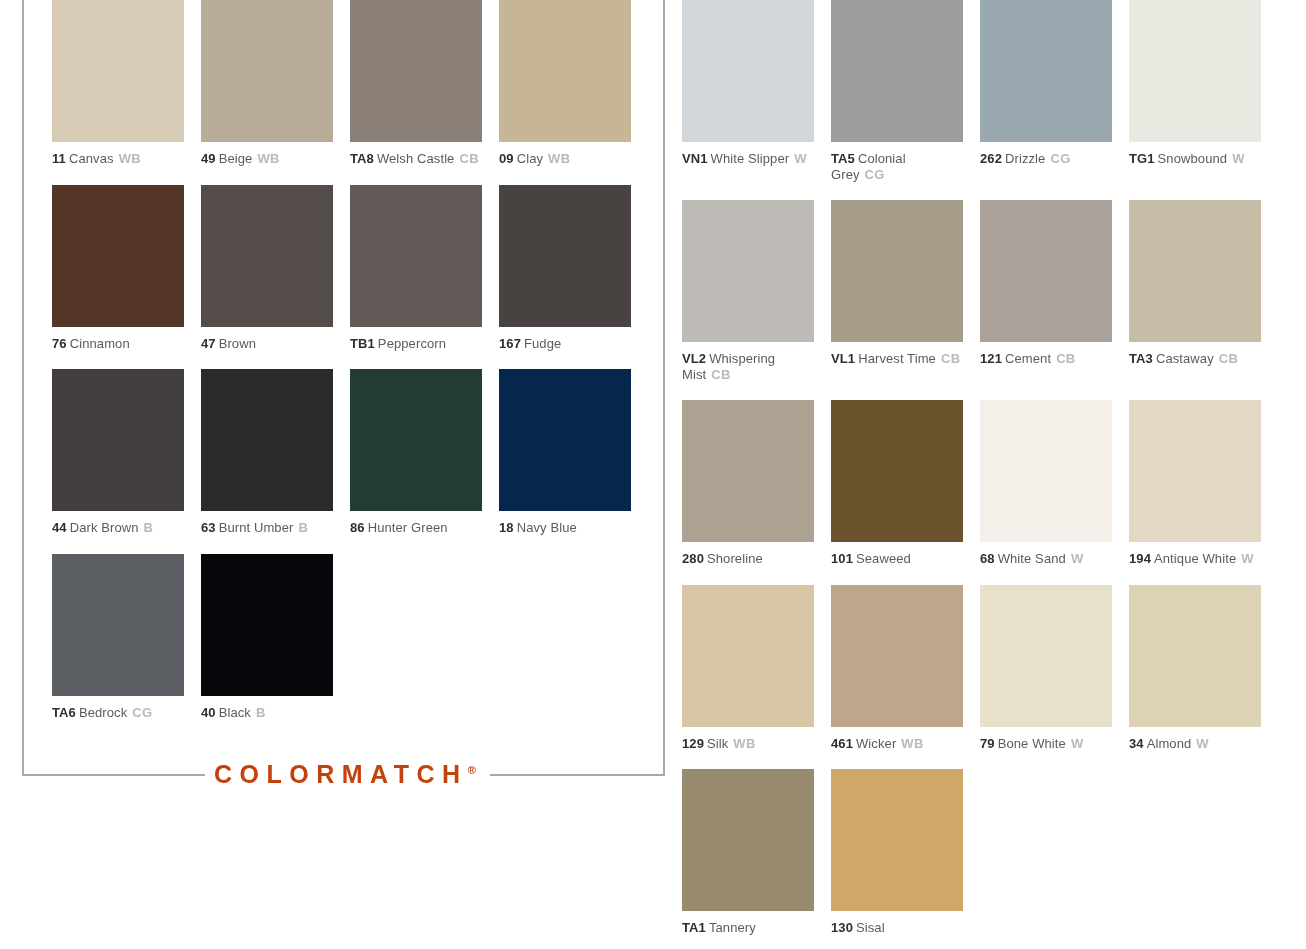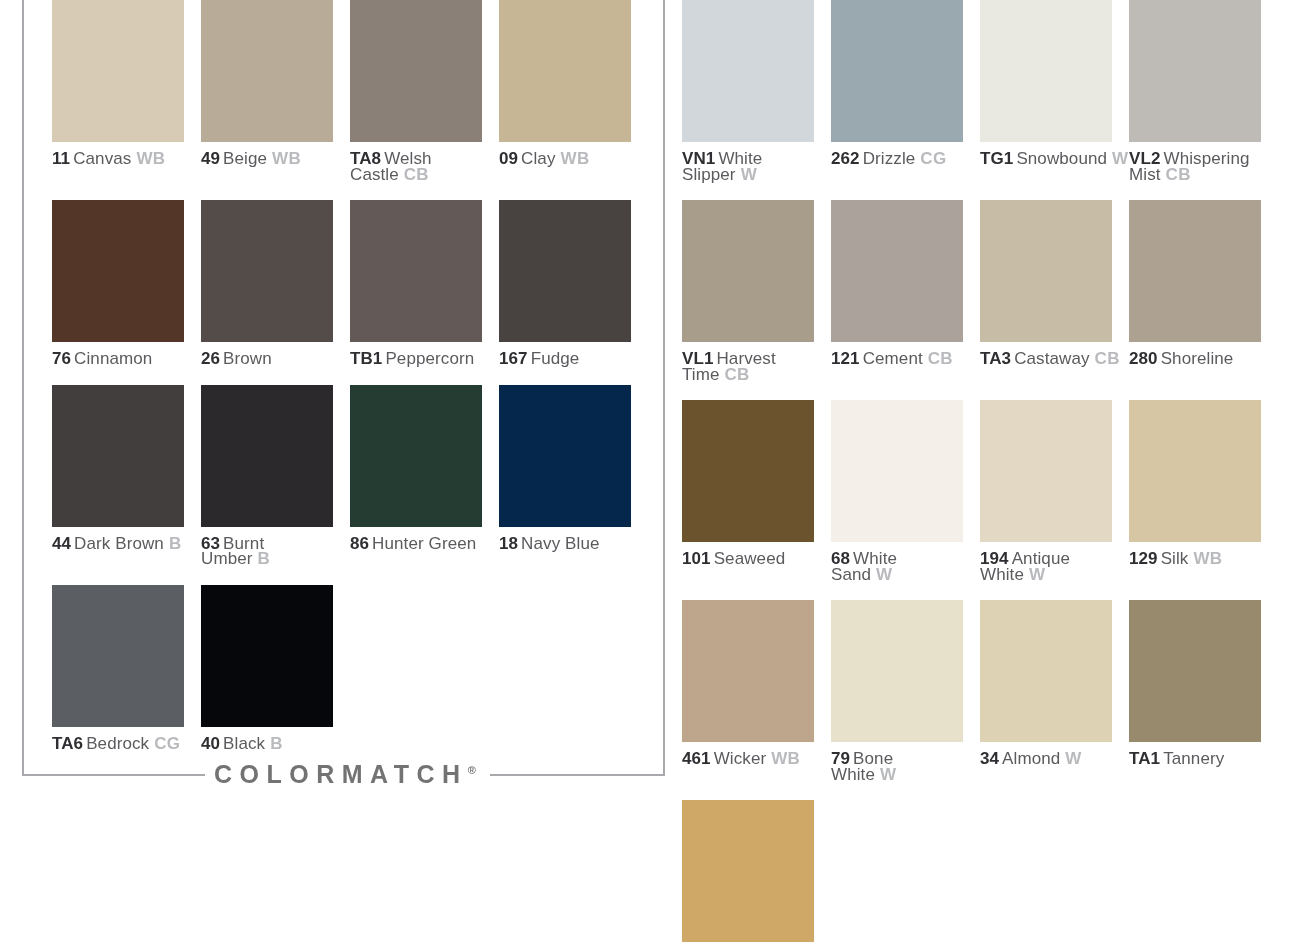--- a/index.html
+++ b/index.html
@@ -56,21 +56,21 @@
     width: 132px;
     margin-bottom: 18px;
   }
   .swatch-chip {
     width: 132px;
     height: 142px;
     display: block;
   }
   .swatch-label {
     margin-top: 9px;
-    font-size: 17px;
+    font-size: 13px;
     line-height: 15.5px;
     color: #5b5b5f;
     letter-spacing: 0.1px;
     white-space: normal;
   }
   .swatch-code {
     font-weight: bold;
     color: #2f2f33;
     margin-right: 3px;
   }
@@ -85,21 +85,21 @@
   }
 
   
   #brand {
     position: absolute;
     left: 214px;
     top: 760px;
     font-size: 25px;
     letter-spacing: 7.5px;
     font-weight: bold;
-    color: #737373;
+    color: #c2410c;
     white-space: nowrap;
   }
   #brand .reg {
     font-size: 11px;
     vertical-align: super;
     letter-spacing: 0;
     font-weight: bold;
   }
 </style>
 </head>
@@ -125,21 +125,21 @@
       <div class="swatch-cell">
         <div class="swatch-chip" style="background: rgb(198, 182, 150);"></div>
         <div class="swatch-label"><span class="swatch-code">09</span><span class="swatch-name">Clay</span><span class="swatch-tag">WB</span></div>
       </div>
       <div class="swatch-cell">
         <div class="swatch-chip" style="background: rgb(83, 54, 40);"></div>
         <div class="swatch-label"><span class="swatch-code">76</span><span class="swatch-name">Cinnamon</span></div>
       </div>
       <div class="swatch-cell">
         <div class="swatch-chip" style="background: rgb(84, 76, 72);"></div>
-        <div class="swatch-label"><span class="swatch-code">26</span><span class="swatch-name">Brown</span></div>
+        <div class="swatch-label"><span class="swatch-code">47</span><span class="swatch-name">Brown</span></div>
       </div>
       <div class="swatch-cell">
         <div class="swatch-chip" style="background: rgb(99, 89, 87);"></div>
         <div class="swatch-label"><span class="swatch-code">TB1</span><span class="swatch-name">Peppercorn</span></div>
       </div>
       <div class="swatch-cell">
         <div class="swatch-chip" style="background: rgb(72, 67, 64);"></div>
         <div class="swatch-label"><span class="swatch-code">167</span><span class="swatch-name">Fudge</span></div>
       </div>
       <div class="swatch-cell">
@@ -167,20 +167,24 @@
         <div class="swatch-label"><span class="swatch-code">40</span><span class="swatch-name">Black</span><span class="swatch-tag">B</span></div>
       </div>
     </div>
 </div>
 
 <div class="panel" id="panel-right">
   <div class="swatch-grid">
       <div class="swatch-cell">
         <div class="swatch-chip" style="background: rgb(209, 215, 218);"></div>
         <div class="swatch-label"><span class="swatch-code">VN1</span><span class="swatch-name">White Slipper</span><span class="swatch-tag">W</span></div>
+      </div>
+      <div class="swatch-cell">
+        <div class="swatch-chip" style="background: rgb(156, 157, 158);"></div>
+        <div class="swatch-label"><span class="swatch-code">TA5</span><span class="swatch-name">Colonial Grey</span><span class="swatch-tag">CG</span></div>
       </div>
       <div class="swatch-cell">
         <div class="swatch-chip" style="background: rgb(154, 168, 176);"></div>
         <div class="swatch-label"><span class="swatch-code">262</span><span class="swatch-name">Drizzle</span><span class="swatch-tag">CG</span></div>
       </div>
       <div class="swatch-cell">
         <div class="swatch-chip" style="background: rgb(233, 233, 225);"></div>
         <div class="swatch-label"><span class="swatch-code">TG1</span><span class="swatch-name">Snowbound</span><span class="swatch-tag">W</span></div>
       </div>
       <div class="swatch-cell">

